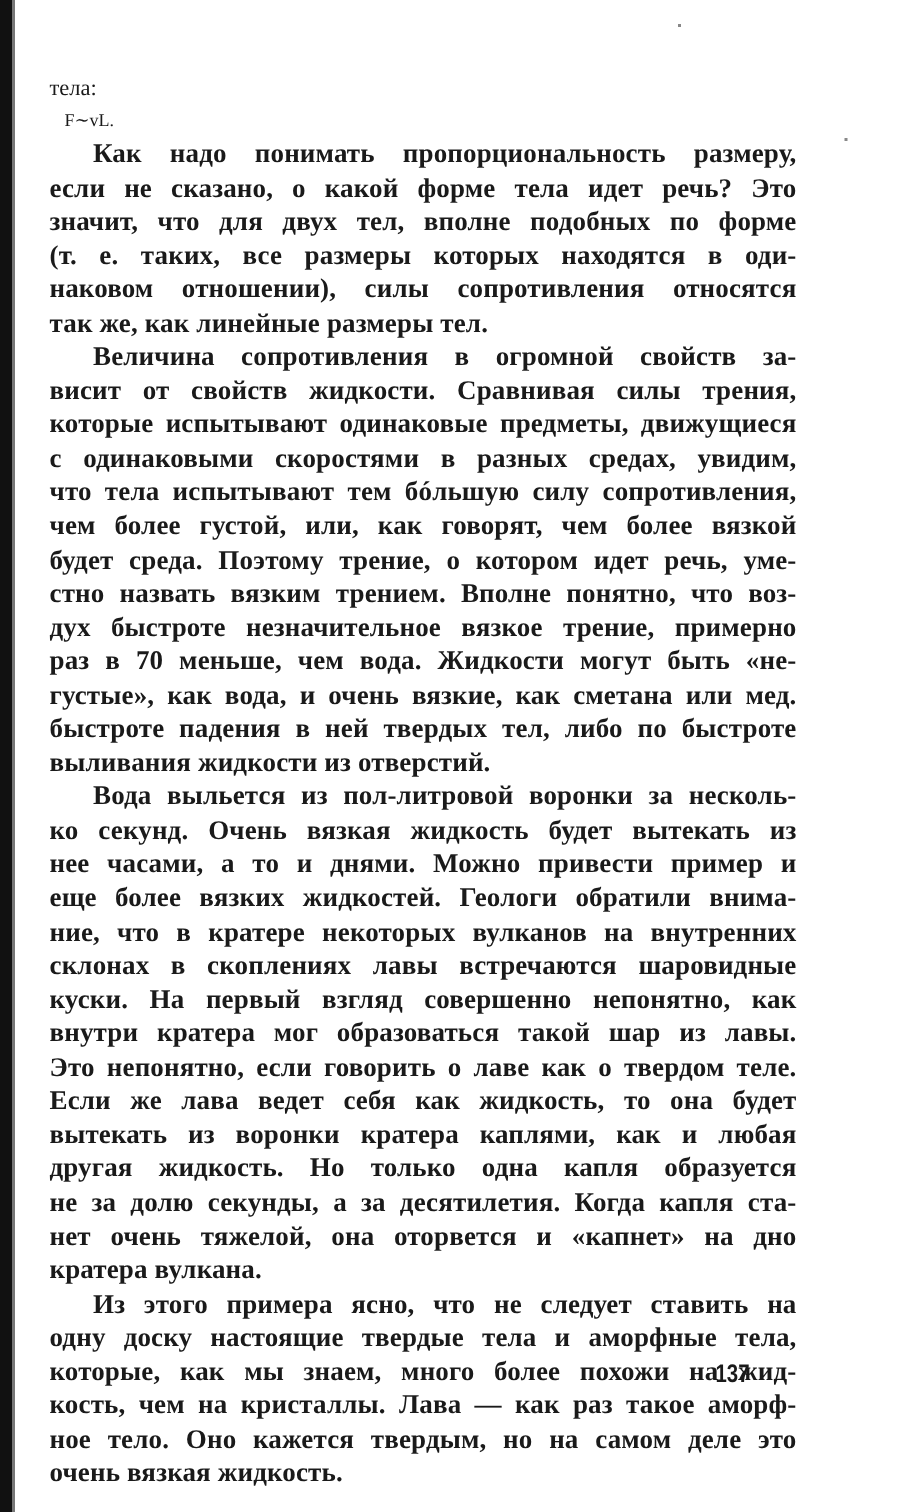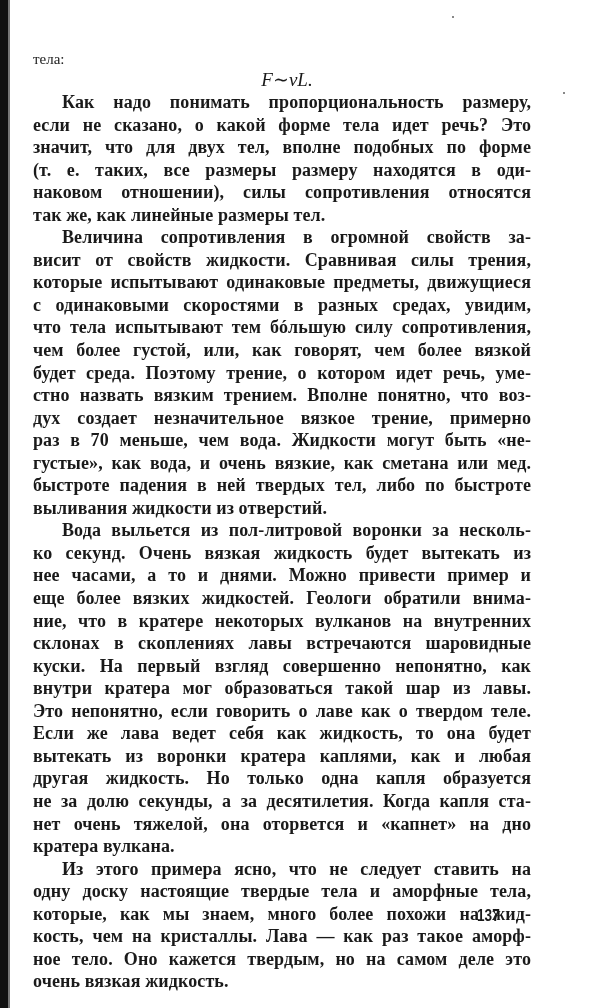--- a/index.html
+++ b/index.html
@@ -10,21 +10,21 @@
   .edge-strip { position: absolute; left: 0; top: 0; width: 8px; height: 1008px; background: #111; }
   .edge-strip-inner { position: absolute; left: 8px; top: 0; width: 2px; height: 1008px; background: #777; }
   .page { position: absolute; left: 33px; top: 49px; width: 498px; }
   .line {
     height: 22.55px; line-height: 22.55px; font-size: 18px; white-space: nowrap;
     text-align: justify; text-align-last: justify; letter-spacing: 0.1px; font-weight: bold;
   }
   .line.last { text-align-last: left; }
   .line.indent { padding-left: 29px; }
   .formula {
-    height: 22px; line-height: 22px; text-align: center; font-style: italic; font-size: 19px;
+    height: 22px; line-height: 22px; text-align: left; font-size: 12px;
     padding-left: 10px;
   }
   .label-line { height: 20px; line-height: 20px; font-size: 15px; }
   .page-number {
     position: absolute; left: 477px; top: 906px; font-size: 17px; font-weight: bold;
     font-family: "Liberation Sans", "DejaVu Sans", sans-serif; transform: scaleX(0.8); transform-origin: left;
   }
   .speck { position: absolute; width: 2px; height: 2px; background: #888; }
 </style>
 </head>
@@ -34,35 +34,35 @@
 <div class="edge-strip-inner"></div>
 
 <div class="page">
   <div class="label-line">тела:</div>
   <div class="formula">F∼vL.</div>
 
   <div>
     <div class="line indent">Как надо понимать пропорциональность размеру,</div>
     <div class="line">если не сказано, о какой форме тела идет речь? Это</div>
     <div class="line">значит, что для двух тел, вполне подобных по форме</div>
-    <div class="line">(т. е. таких, все размеры размеру находятся в оди-</div>
+    <div class="line">(т. е. таких, все размеры которых находятся в оди-</div>
     <div class="line">наковом отношении), силы сопротивления относятся</div>
     <div class="line last">так же, как линейные размеры тел.</div>
   </div>
 
   <div>
     <div class="line indent">Величина сопротивления в огромной свойств за-</div>
     <div class="line">висит от свойств жидкости. Сравнивая силы трения,</div>
     <div class="line">которые испытывают одинаковые предметы, движущиеся</div>
     <div class="line">с одинаковыми скоростями в разных средах, увидим,</div>
     <div class="line">что тела испытывают тем бóльшую силу сопротивления,</div>
     <div class="line">чем более густой, или, как говорят, чем более вязкой</div>
     <div class="line">будет среда. Поэтому трение, о котором идет речь, уме-</div>
     <div class="line">стно назвать вязким трением. Вполне понятно, что воз-</div>
-    <div class="line">дух создает незначительное вязкое трение, примерно</div>
+    <div class="line">дух быстроте незначительное вязкое трение, примерно</div>
     <div class="line">раз в 70 меньше, чем вода. Жидкости могут быть «не-</div>
     <div class="line">густые», как вода, и очень вязкие, как сметана или мед.</div>
   </div>
 
   <div>
     <div class="line">быстроте падения в ней твердых тел, либо по быстроте</div>
     <div class="line last">выливания жидкости из отверстий.</div>
   </div>
 
   <div>

